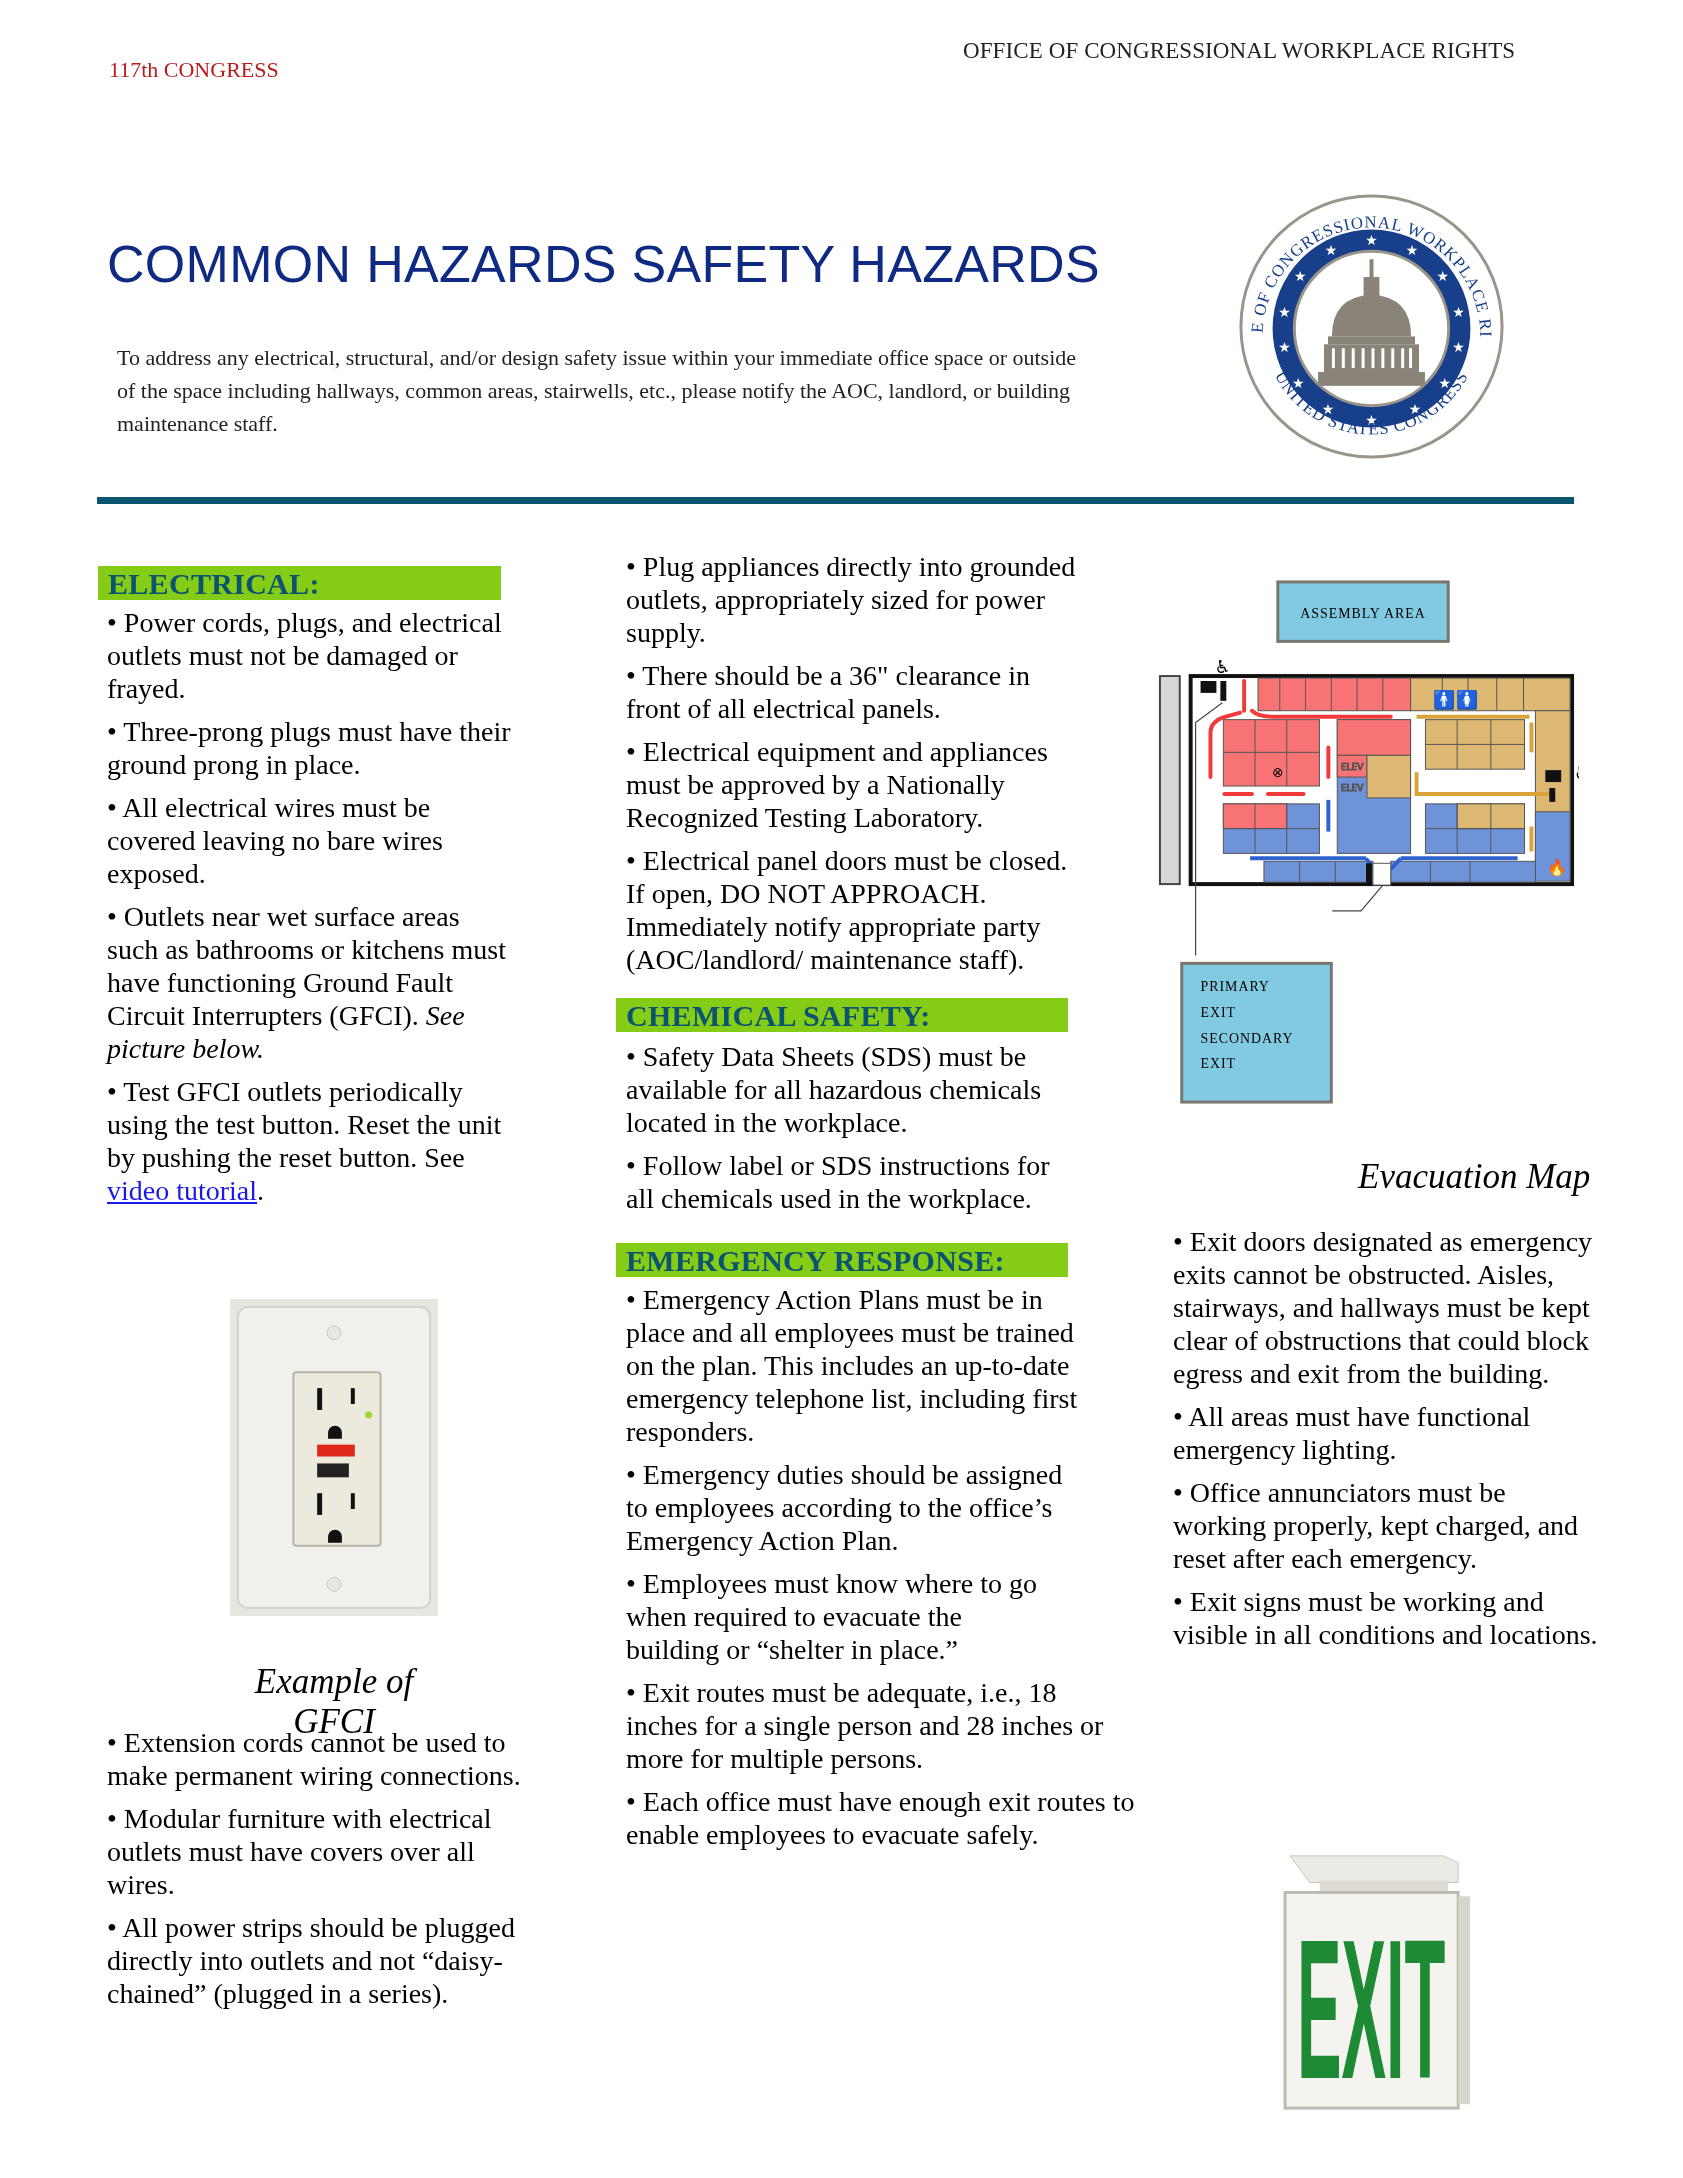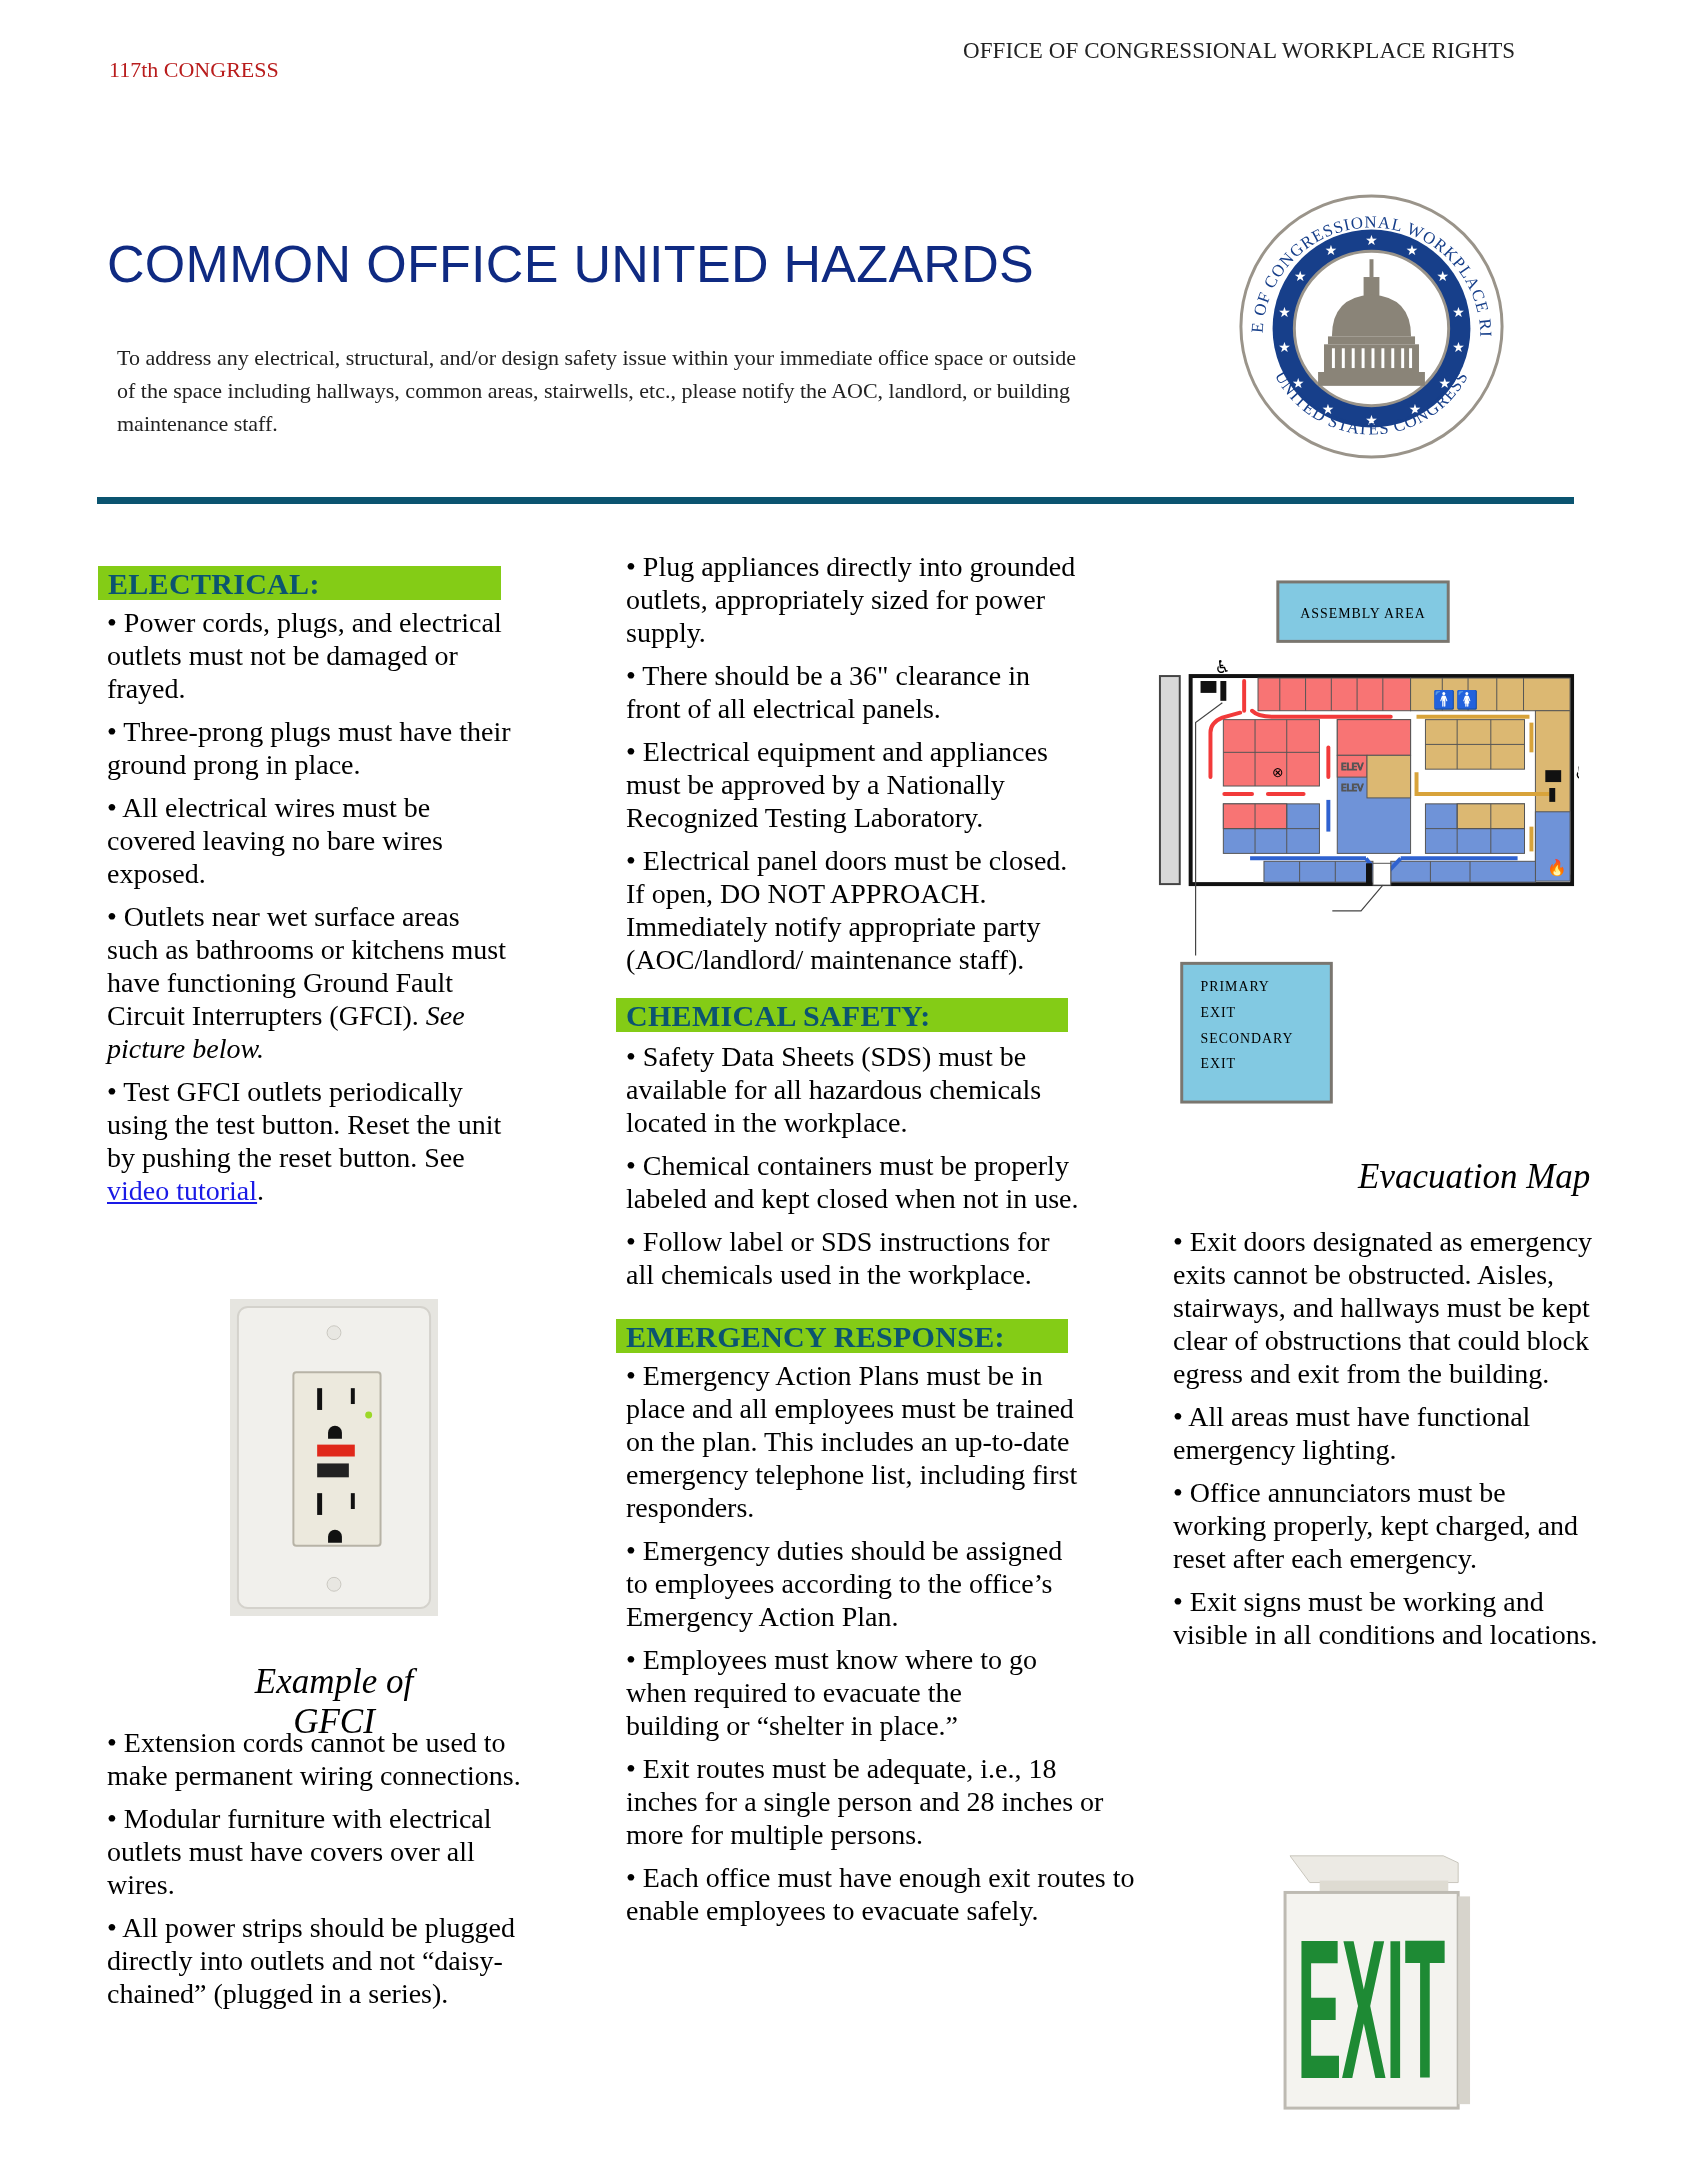--- a/index.html
+++ b/index.html
@@ -18,21 +18,21 @@
   a.link{color:#1a1ae6;text-decoration:underline;}
   .caption{font-style:italic;font-size:35px;margin-top:30px;}
   .map{left:1153px;top:574px;width:426px;height:535px;}
 </style>
 </head>
 <body>
 
 <div class="abs hdr-left">117th CONGRESS</div>
 <div class="abs hdr-right">OFFICE OF CONGRESSIONAL WORKPLACE RIGHTS</div>
 
-<div class="abs title">COMMON OFFICE UNITED HAZARDS</div>
+<div class="abs title">COMMON HAZARDS SAFETY HAZARDS</div>
 <div class="abs intro">To address any electrical, structural, and/or design safety issue within your immediate office space or outside of the space including hallways, common areas, stairwells, etc., please notify the AOC, landlord, or building maintenance staff.</div>
 
 <svg class="abs logo" viewBox="0 0 280 280">
   <defs>
     <path id="arcTop" d="M 30 150 A 110 110 0 0 1 250 150"></path>
     <path id="arcBot" d="M 40 185 A 110 110 0 0 0 240 185"></path>
   </defs>
   <circle cx="140" cy="140" r="132" fill="#fff" stroke="#9a948a" stroke-width="3"></circle>
   <circle cx="140" cy="142" r="100" fill="#173f8a"></circle>
   <circle cx="140" cy="142" r="78" fill="#fff" stroke="#9a948a" stroke-width="3"></circle>
@@ -119,21 +119,20 @@
 <div class="col" style="left:616px;top:550px;width:465px;">
   <div style="padding-left:10px;">
     <p>• Plug appliances directly into grounded outlets, appropriately sized for power supply.</p>
     <p>• There should be a 36" clearance in front of all electrical panels.</p>
     <p>• Electrical equipment and appliances must be approved by a Nationally Recognized Testing Laboratory.</p>
     <p style="margin-bottom:22px;">• Electrical panel doors must be closed. If open, DO NOT APPROACH. Immediately notify appropriate party (AOC/landlord/ maintenance staff).</p>
   </div>
   <div class="band" style="width:442px;margin-bottom:8px;"><span>CHEMICAL SAFETY:</span></div>
   <div style="padding-left:10px;">
     <p>• Safety Data Sheets (SDS) must be available for all hazardous chemicals located in the workplace.</p>
-    <p>• Chemical containers must be properly labeled and kept closed when not in use.</p>
     <p style="margin-bottom:28px;">• Follow label or SDS instructions for all chemicals used in the workplace.</p>
   </div>
   <div class="band" style="width:442px;margin-bottom:6px;"><span>EMERGENCY RESPONSE:</span></div>
   <div style="padding-left:10px;width:515px;">
     <p style="width:455px;">• Emergency Action Plans must be in place and all employees must be trained on the plan. This includes an up-to-date emergency telephone list, including first responders.</p>
     <p style="width:455px;">• Emergency duties should be assigned to employees according to the office’s Emergency Action Plan.</p>
     <p style="width:436px;">•  Employees must know where to go when required to evacuate the building or “shelter in place.”</p>
     <p style="width:495px;">• Exit routes must be adequate, i.e., 18 inches for a single person and 28 inches or more for multiple persons.</p>
     <p style="width:535px;">• Each office must have enough exit routes to enable employees to evacuate safely.</p>
   </div>

